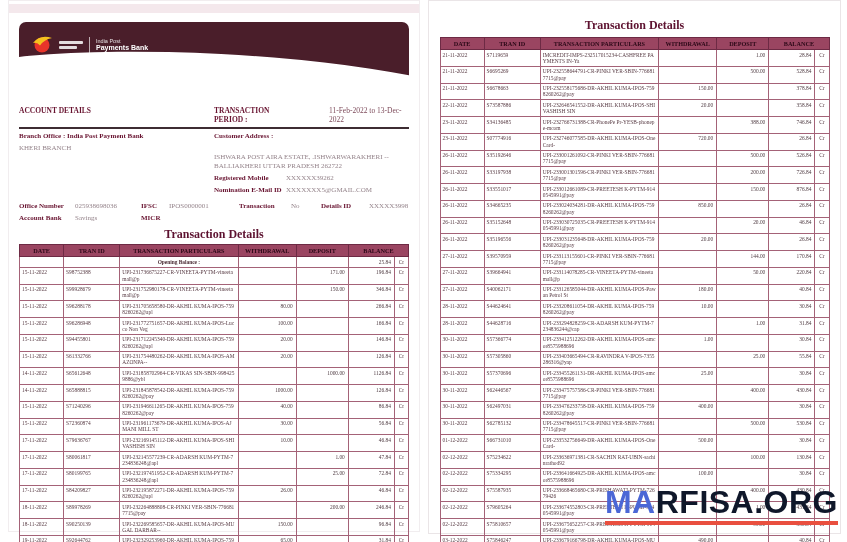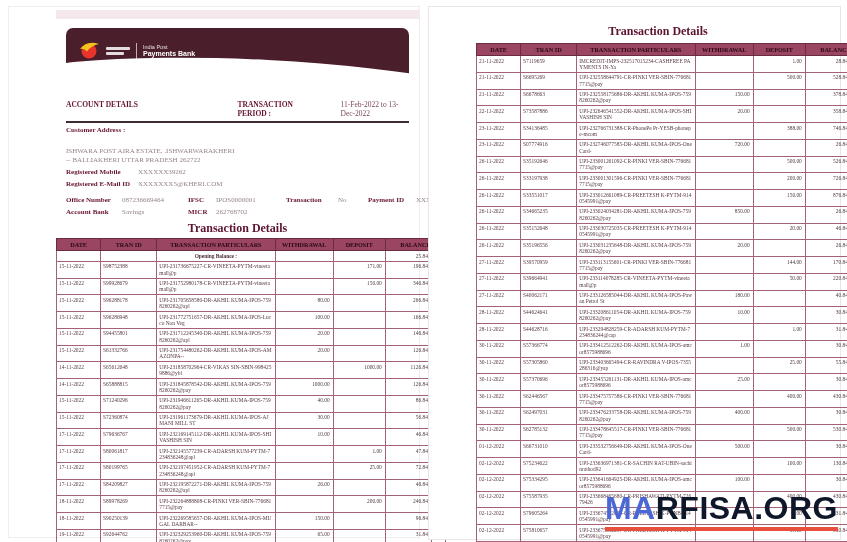--- a/index.html
+++ b/index.html
@@ -1,39 +1,39 @@
 <!DOCTYPE html>
 <html><head>
 <meta charset="utf-8">
 <style>
   * { box-sizing: border-box; margin: 0; padding: 0; }
   html,body { width:847px; height:542px; background:#ffffff; overflow:hidden;
     font-family:"Liberation Serif", serif; }
-  .page { position:absolute; top:6px; background:#fff;padding-left:47px; }
+  .page { position:absolute; top:0; background:#fff; }
   #page1 { left:8px;  width:412px; height:532px; border:1px solid #f1edef; }
   #page2 { left:428px; width:413px; height:534px; border:1px solid #eae5e7; }
 
   
   .top-strip { height:9px; background:#f4e8ec; margin:3px 0 9px; }
   .banner { position:relative; margin:0 10px; height:64px; background:#4a1e2a;
     border-radius:7px 7px 0 0; overflow:hidden; }
   .banner::after { content:""; position:absolute; left:-70px; bottom:-48px;
     width:540px; height:80px; background:#fff; border-radius:50%; transform:rotate(3deg); }
   .logo { position:absolute; left:12px; top:10px; display:flex; align-items:center; gap:6px; z-index:2; }
   .logo-lines { display:flex; flex-direction:column; gap:2px; }
   .logo-lines i { display:block; height:3px; background:rgba(255,255,255,.85); border-radius:1px; }
   .logo-lines i.l1 { width:24px; } .logo-lines i.l2 { width:18px; }
   .logo-divider { width:1px; height:16px; background:rgba(255,255,255,.65); }
   .brand { color:#fff; font-family:"Liberation Sans",sans-serif; line-height:1.15; }
   .brand .b1 { font-size:5.5px; opacity:.85; }
   .brand .b2 { font-size:7px; font-weight:bold; }
 
   .customer-name { margin:10px 10px 0; font-size:15px; font-weight:bold;
     color:#4a1a2b; letter-spacing:.4px; }
-  .meta-row { display:flex; margin:8px 10px 0; }
+  .meta-row { display:flex; margin:20px 10px 0; }
   .acct-details-label { font-size:7.5px; font-weight:bold; color:#681330; width:50%; }
   .period { display:flex; gap:32px; font-size:7.5px; width:50%; }
   .period .label { font-weight:bold; color:#681330; }
   .period .value { color:#7d4a5a; }
   .hr { border-top:2px solid #3d2c32; margin:3px 10px 3px; }
 
   .info-grid { display:flex; margin:0 10px; font-size:7px; line-height:1.3; }
   .info-left, .info-right { width:50%; }
   .label { font-weight:bold; color:#681330; }
   .value { color:#95848b; }
@@ -95,50 +95,53 @@
     <span class="acct-details-label">ACCOUNT DETAILS</span>
     <span class="period">
       <span class="label">TRANSACTION PERIOD :</span>
       <span class="value">11-Feb-2022 to 13-Dec-2022</span>
     </span>
   </div>
 
   <div class="hr"></div>
 
   <div class="info-grid">
+    <div class="info-left">
+      <div class="label">Branch Office : India Post Payment Bank</div>
+      <div class="value branch-name">KHERI BRANCH</div>
+    </div>
     <div class="info-right">
       <div class="label">Customer Address :</div>
       <div class="value addr">ISHWARA POST AIRA ESTATE, .ISHWARWARAKHERI -- BALLIAKHERI UTTAR PRADESH 262722</div>
       <div class="reg-row">
         <span class="label">Registered Mobile</span>
         <span class="value">XXXXXX39262</span>
       </div>
       <div class="reg-row">
-        <span class="label">Registered E-Mail ID</span>
-        <span class="value">XXXXXXX5@KHERI.COM</span>
+        <span class="label">Nomination E-Mail ID</span>
+        <span class="value">XXXXXXX5@GMAIL.COM</span>
       </div>
     </div>
   </div>
 
   <div class="acct-grid">
     <div class="acct-line1">
       <span class="label">Office Number</span>
-      <span class="value">087236669464</span>
+      <span class="value">025938698036</span>
       <span class="label">IFSC</span>
       <span class="value">IPOS0000001</span>
       <span class="label">Transaction</span>
       <span class="value">No</span>
-      <span class="label">Payment ID</span>
+      <span class="label">Details ID</span>
       <span class="value">XXXXX3998</span>
     </div>
     <div class="acct-line2">
       <span class="label">Account Bank</span>
       <span class="value">Savings</span>
       <span class="label">MICR</span>
-      <span class="value">262768702</span>
     </div>
   </div>
 
   <div class="table-title">Transaction Details</div>
 
   <table>
     <colgroup>
       <col style="width:44px">
         <col style="width:56px">
         <col style="width:118px">

